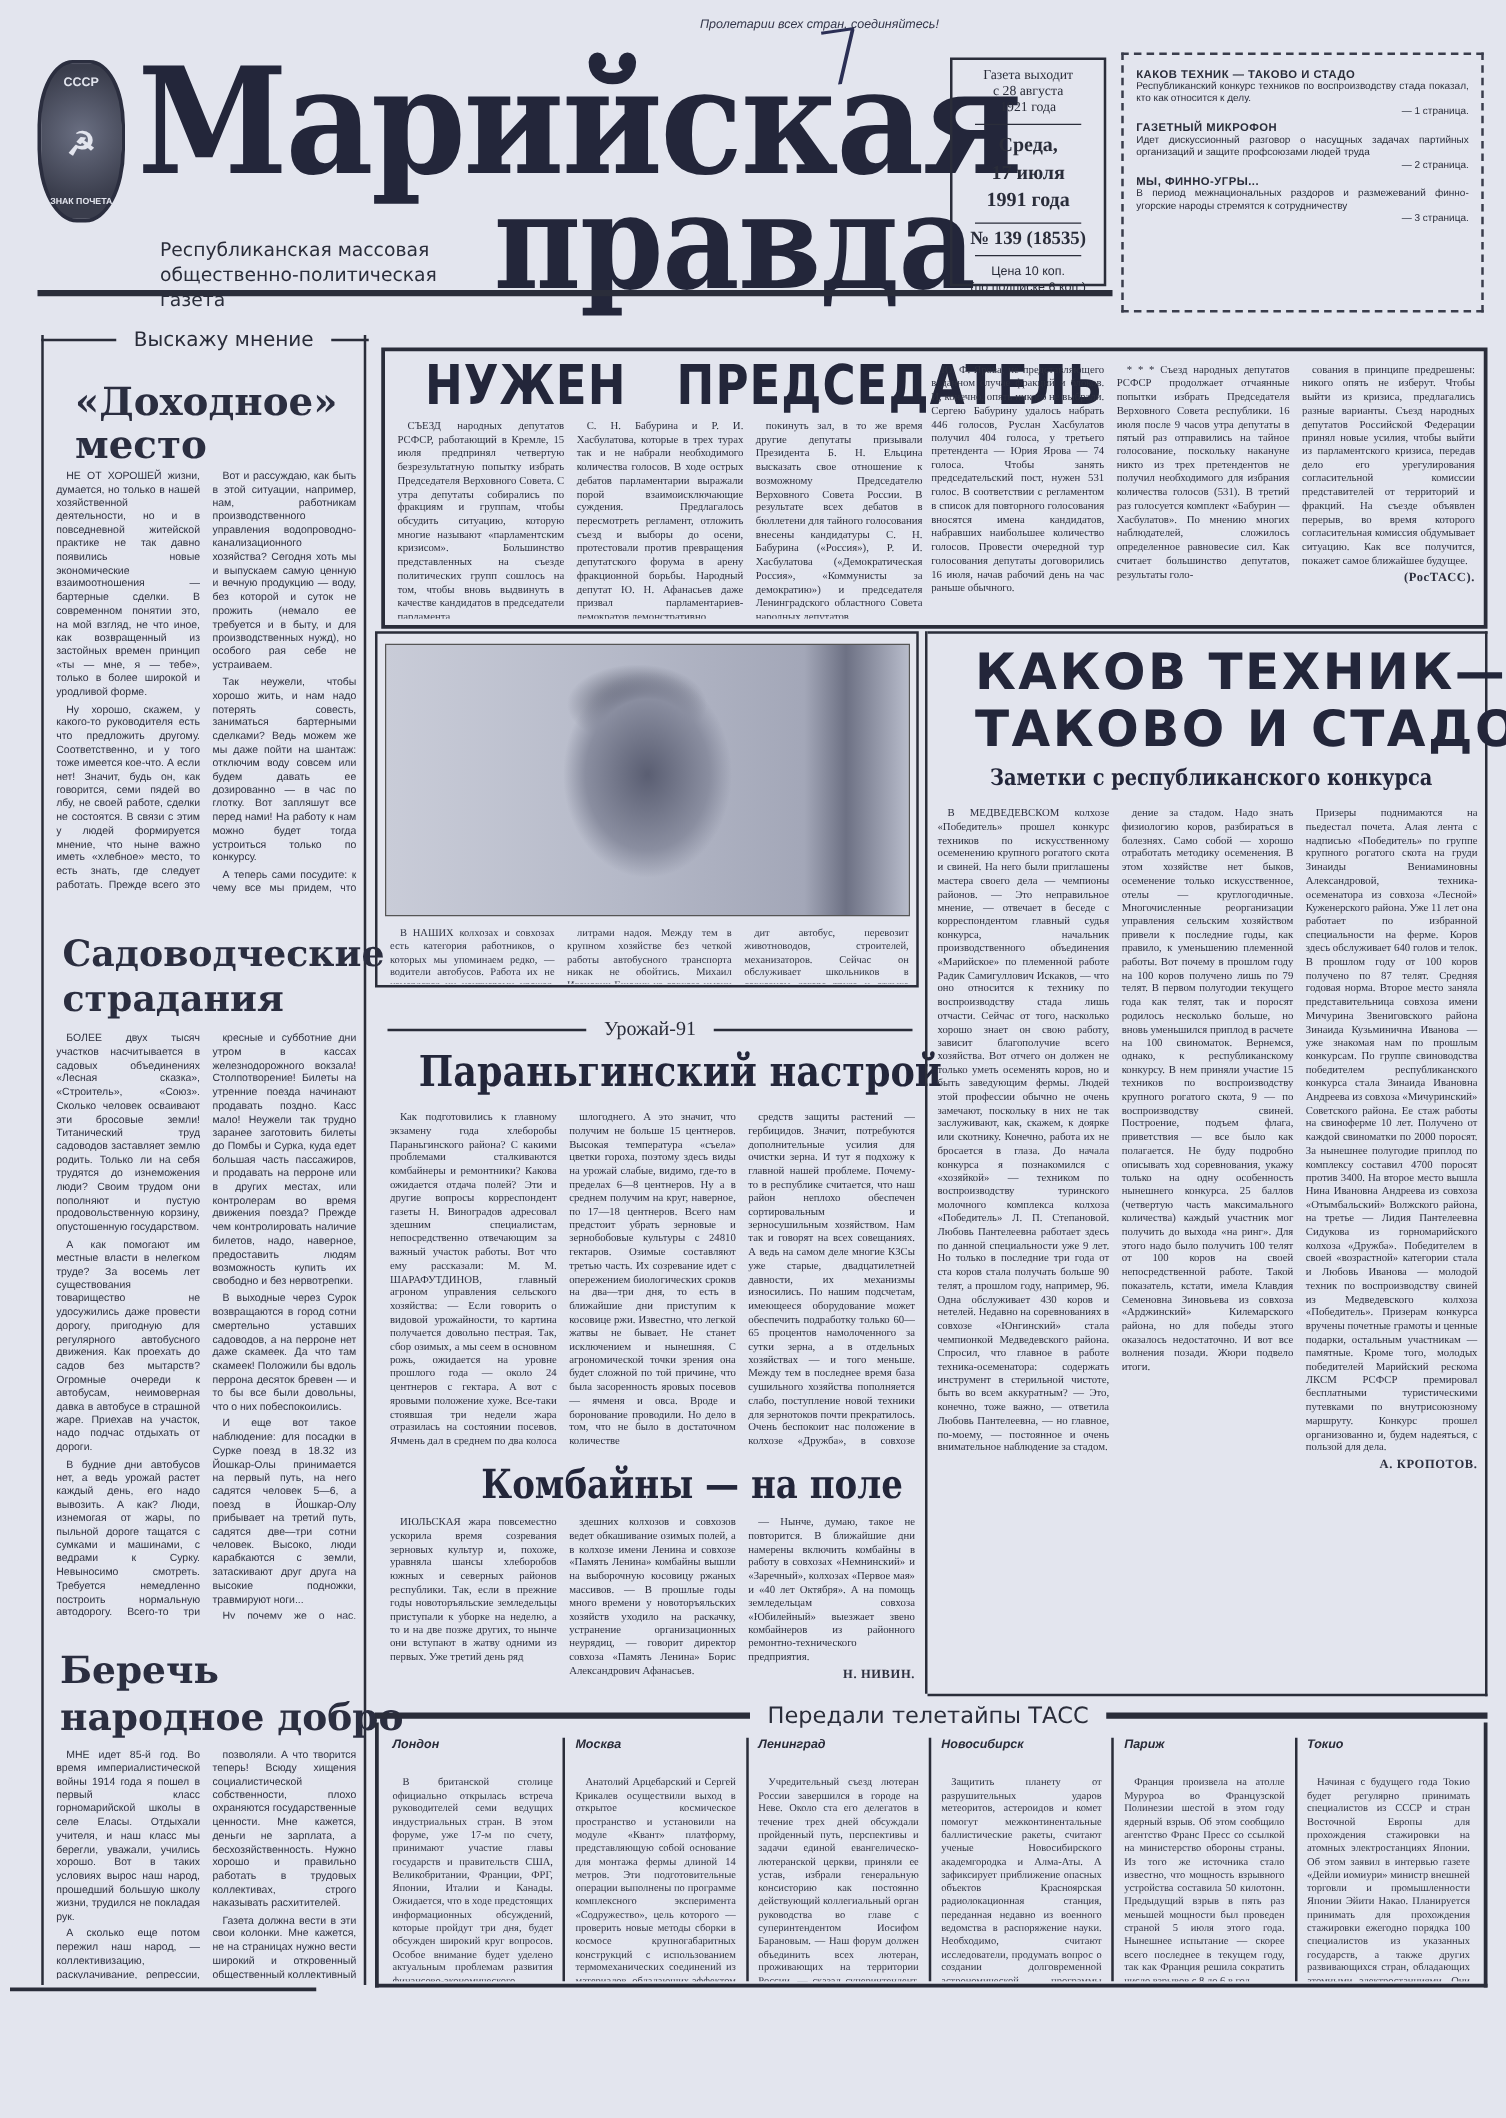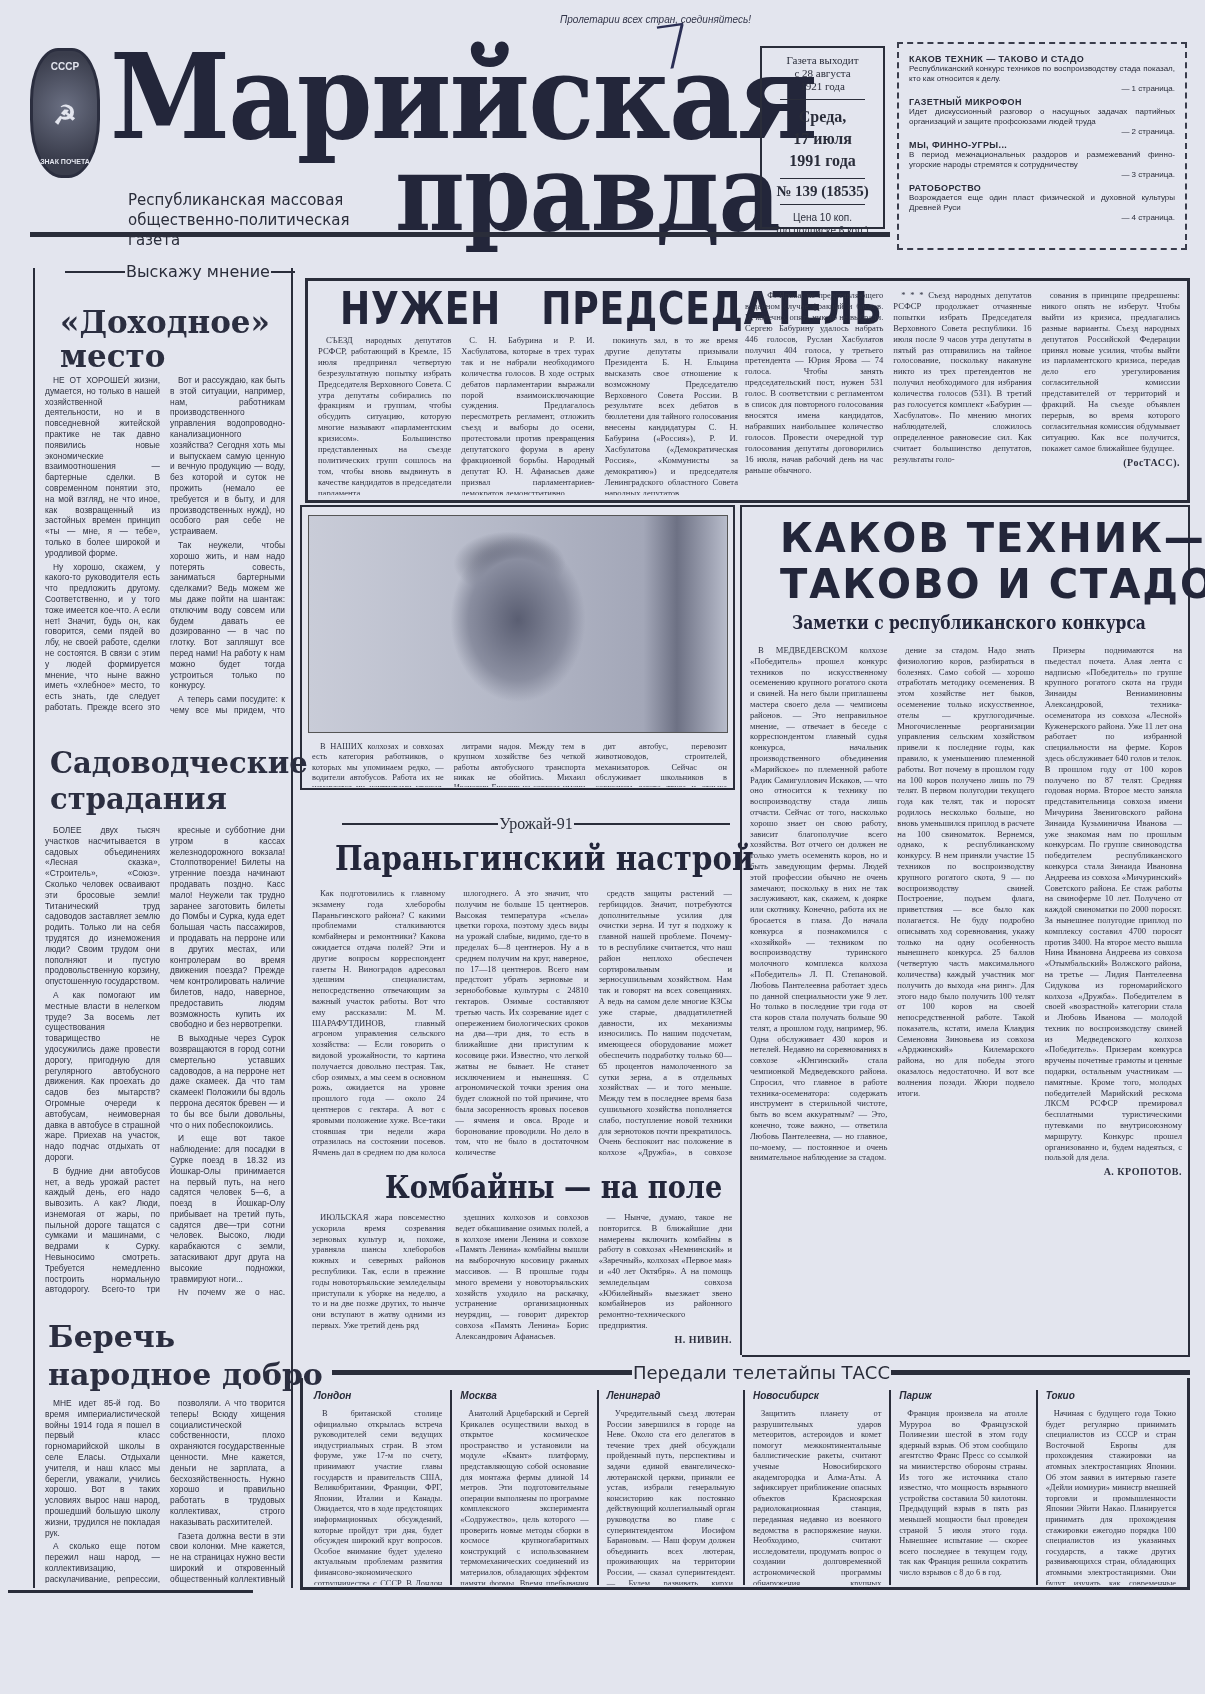--- a/index.html
+++ b/index.html
@@ -63,32 +63,32 @@
   
   .box { border: 2px solid #2a2d3a; }
   .col { font-size: 9px; line-height: 11.3px; text-align: justify; color: #2e3140; }
   .col p { text-indent: 8px; margin-bottom: 3px; }
   .cols2 { display: grid; grid-template-columns: 1fr 1fr; gap: 10px; }
   .cols3 { display: grid; grid-template-columns: 1fr 1fr 1fr; gap: 10px; }
   .sign { text-align: right; font-weight: bold; font-size: 10px; letter-spacing: 0.5px; margin-top: 4px; }
   .h-serif { font-family: "DejaVu Serif", serif; font-weight: 900; color: #2b2e40; }
   .h-cond { font-family: "DejaVu Sans", sans-serif; font-weight: 900; color: #23263a; transform-origin: left top; }
 
-  .rubric { display: flex; align-items: center; gap: 1px; font-family: "DejaVu Sans", sans-serif; font-size: 16px; color: #2a2d3a; padding-left: 32px; }
+  .rubric { display: flex; align-items: center; gap: 14px; font-family: "DejaVu Sans", sans-serif; font-size: 16px; color: #2a2d3a; }
   .rubric .line { flex: 1; height: 2px; background: #2a2d3a; }
 
   .photo {
     background:
       radial-gradient(ellipse 90px 110px at 50% 48%, #5a5e72 0%, #8a8ea0 55%, transparent 75%),
       radial-gradient(ellipse 70px 40px at 48% 22%, #3d4052 0%, transparent 80%),
       linear-gradient(90deg, #c9ccd8 0%, #b5b9c8 45%, #a3a7b8 80%, #6d7184 88%, #b8bccb 100%);
     border: 1px solid #555;
   }
 
-  .tass-city { font-family: "Liberation Sans", sans-serif; font-style: italic; font-weight: bold; font-size: 10px; margin-bottom: 8px; }
+  .tass-city { font-family: "Liberation Sans", sans-serif; font-style: italic; font-weight: bold; font-size: 10px; margin-bottom: 20px; }
   .tass-col { padding: 0 8px; border-right: 2px solid #2a2d3a; }
   .tass-col:last-child { border-right: none; }
 </style>
 </head>
 <body>
 
 <div class="page">
 
   <div class="abs handmark">7</div>
   <div class="abs emblem">
@@ -128,25 +128,20 @@
     <div class="today-item">
       <h4>ГАЗЕТНЫЙ МИКРОФОН</h4>
       <p>Идет дискуссионный разговор о насущных задачах партийных организаций и защите профсоюзами людей труда</p>
       <div class="pg">— 2 страница.</div>
     </div>
     <div class="today-item">
       <h4>МЫ, ФИННО-УГРЫ...</h4>
       <p>В период межнациональных раздоров и размежеваний финно-угорские народы стремятся к сотрудничеству</p>
       <div class="pg">— 3 страница.</div>
     </div>
-    <div class="today-item">
-      <h4>РАТОБОРСТВО</h4>
-      <p>Возрождается еще один пласт физической и духовной культуры Древней Руси</p>
-      <div class="pg">— 4 страница.</div>
-    </div>
   </div>
 
   <div class="abs rule-top"></div>
 
   <div class="abs box" style="left:33px; top:268px; width:260px; height:1320px; border-top:none; border-bottom:none; border-right:2px solid #2a2d3a;"></div>
 
   <div class="abs rubric" style="left:33px; top:262px; width:262px;">
     <span class="line" style="flex:0 0 60px;"></span>
     <span>Выскажу мнение</span>
     <span class="line"></span>

